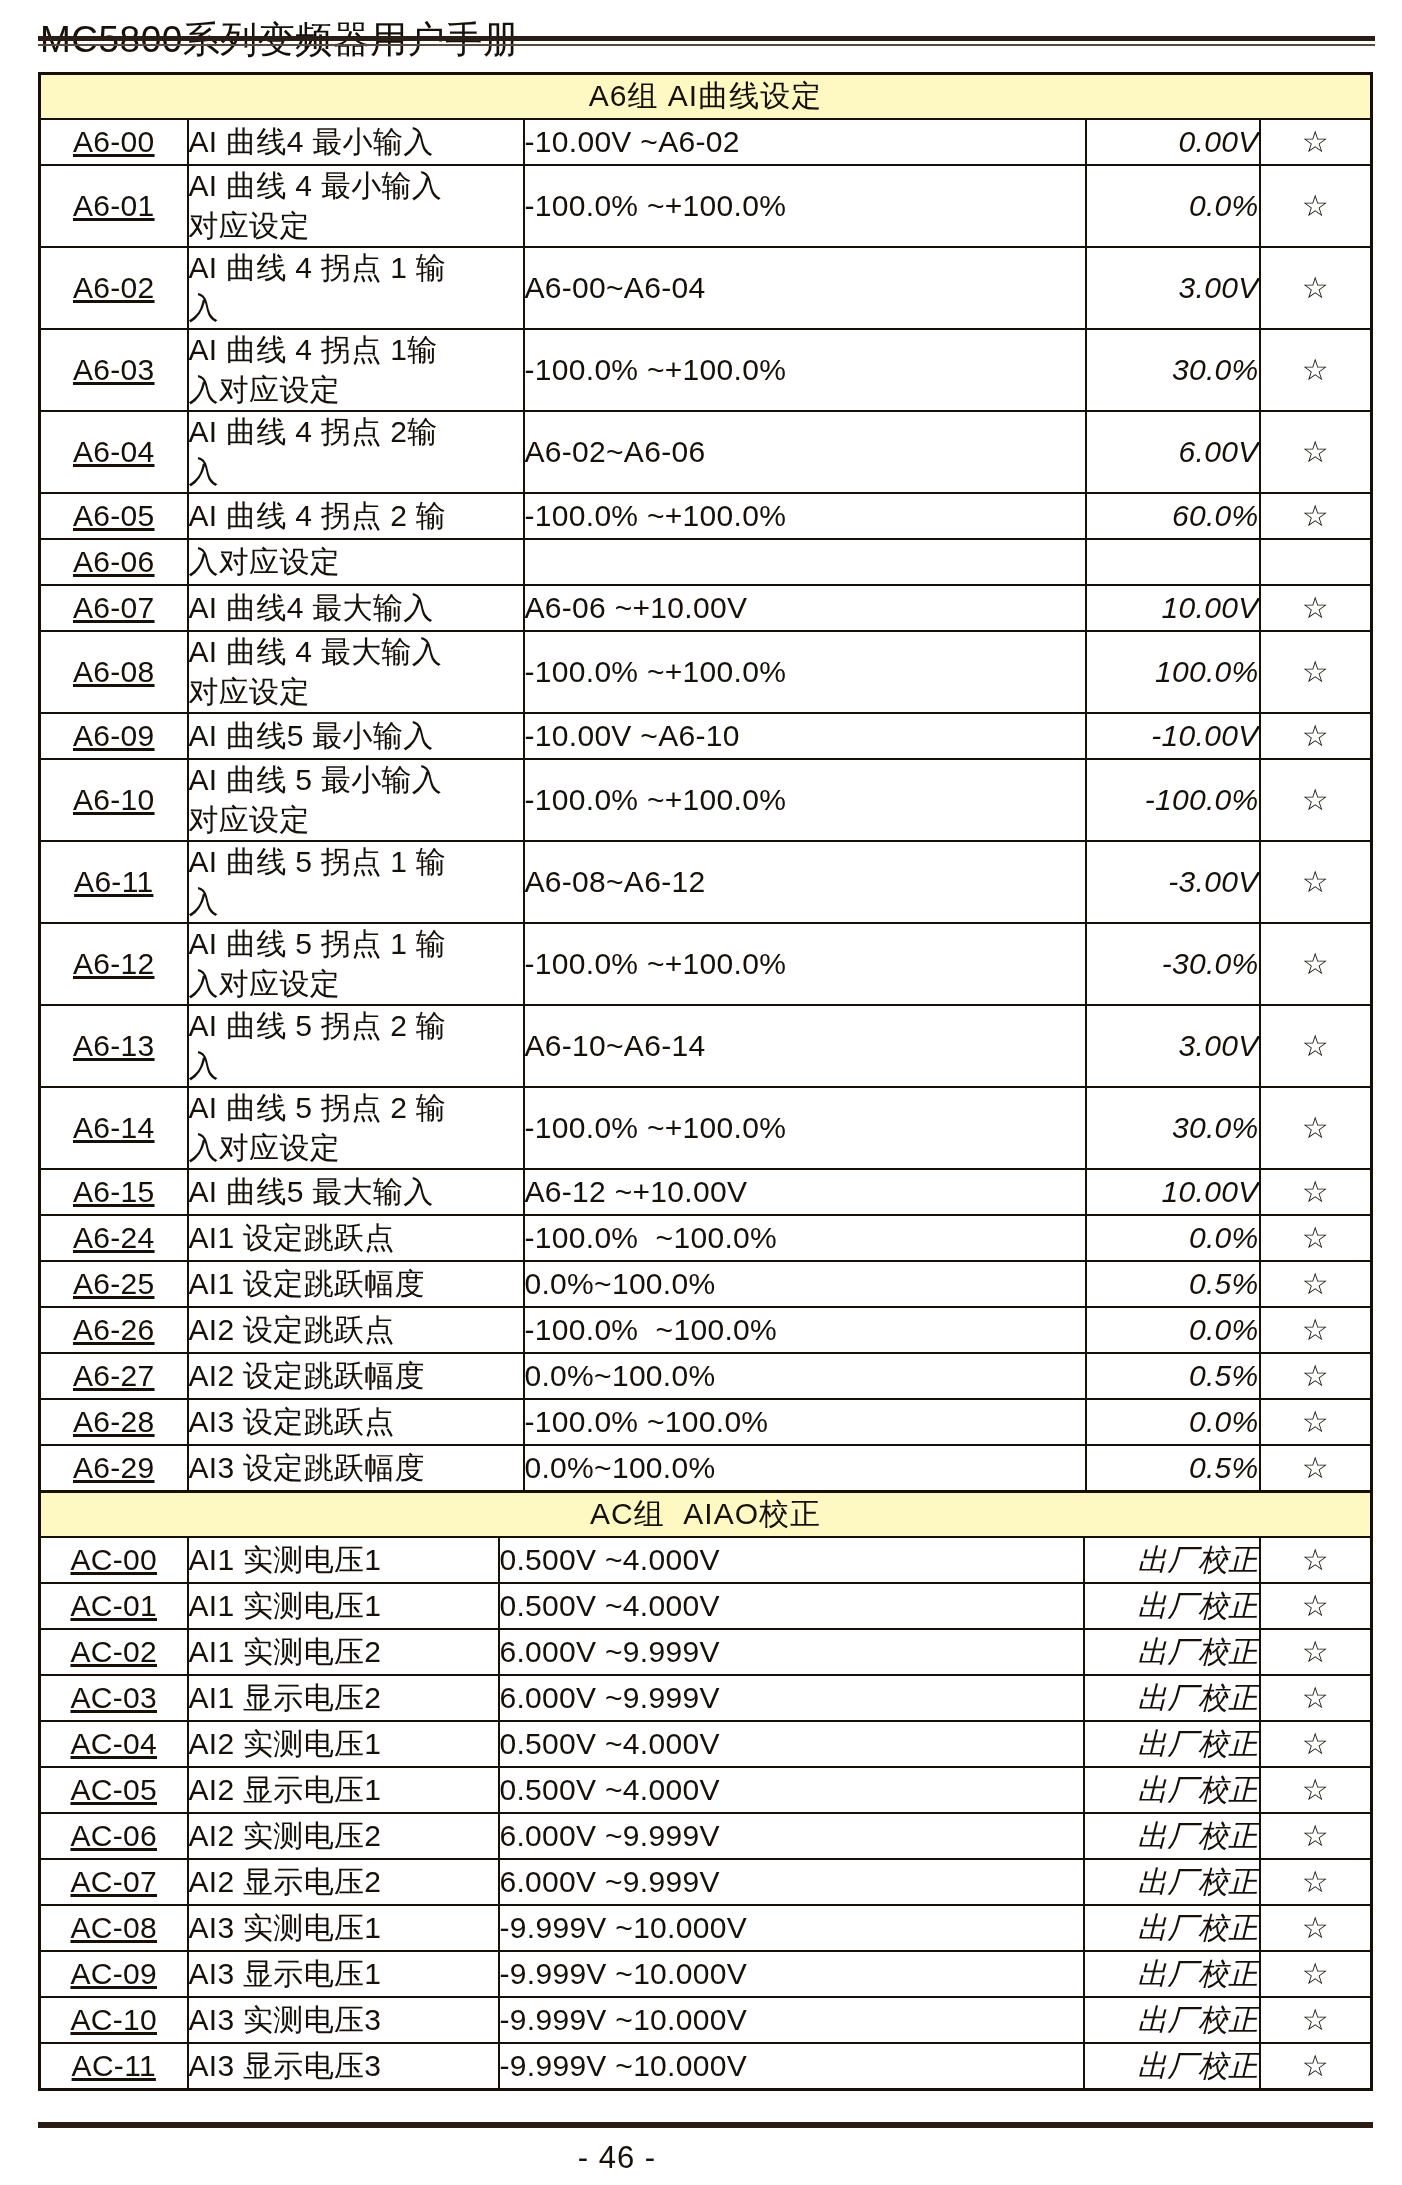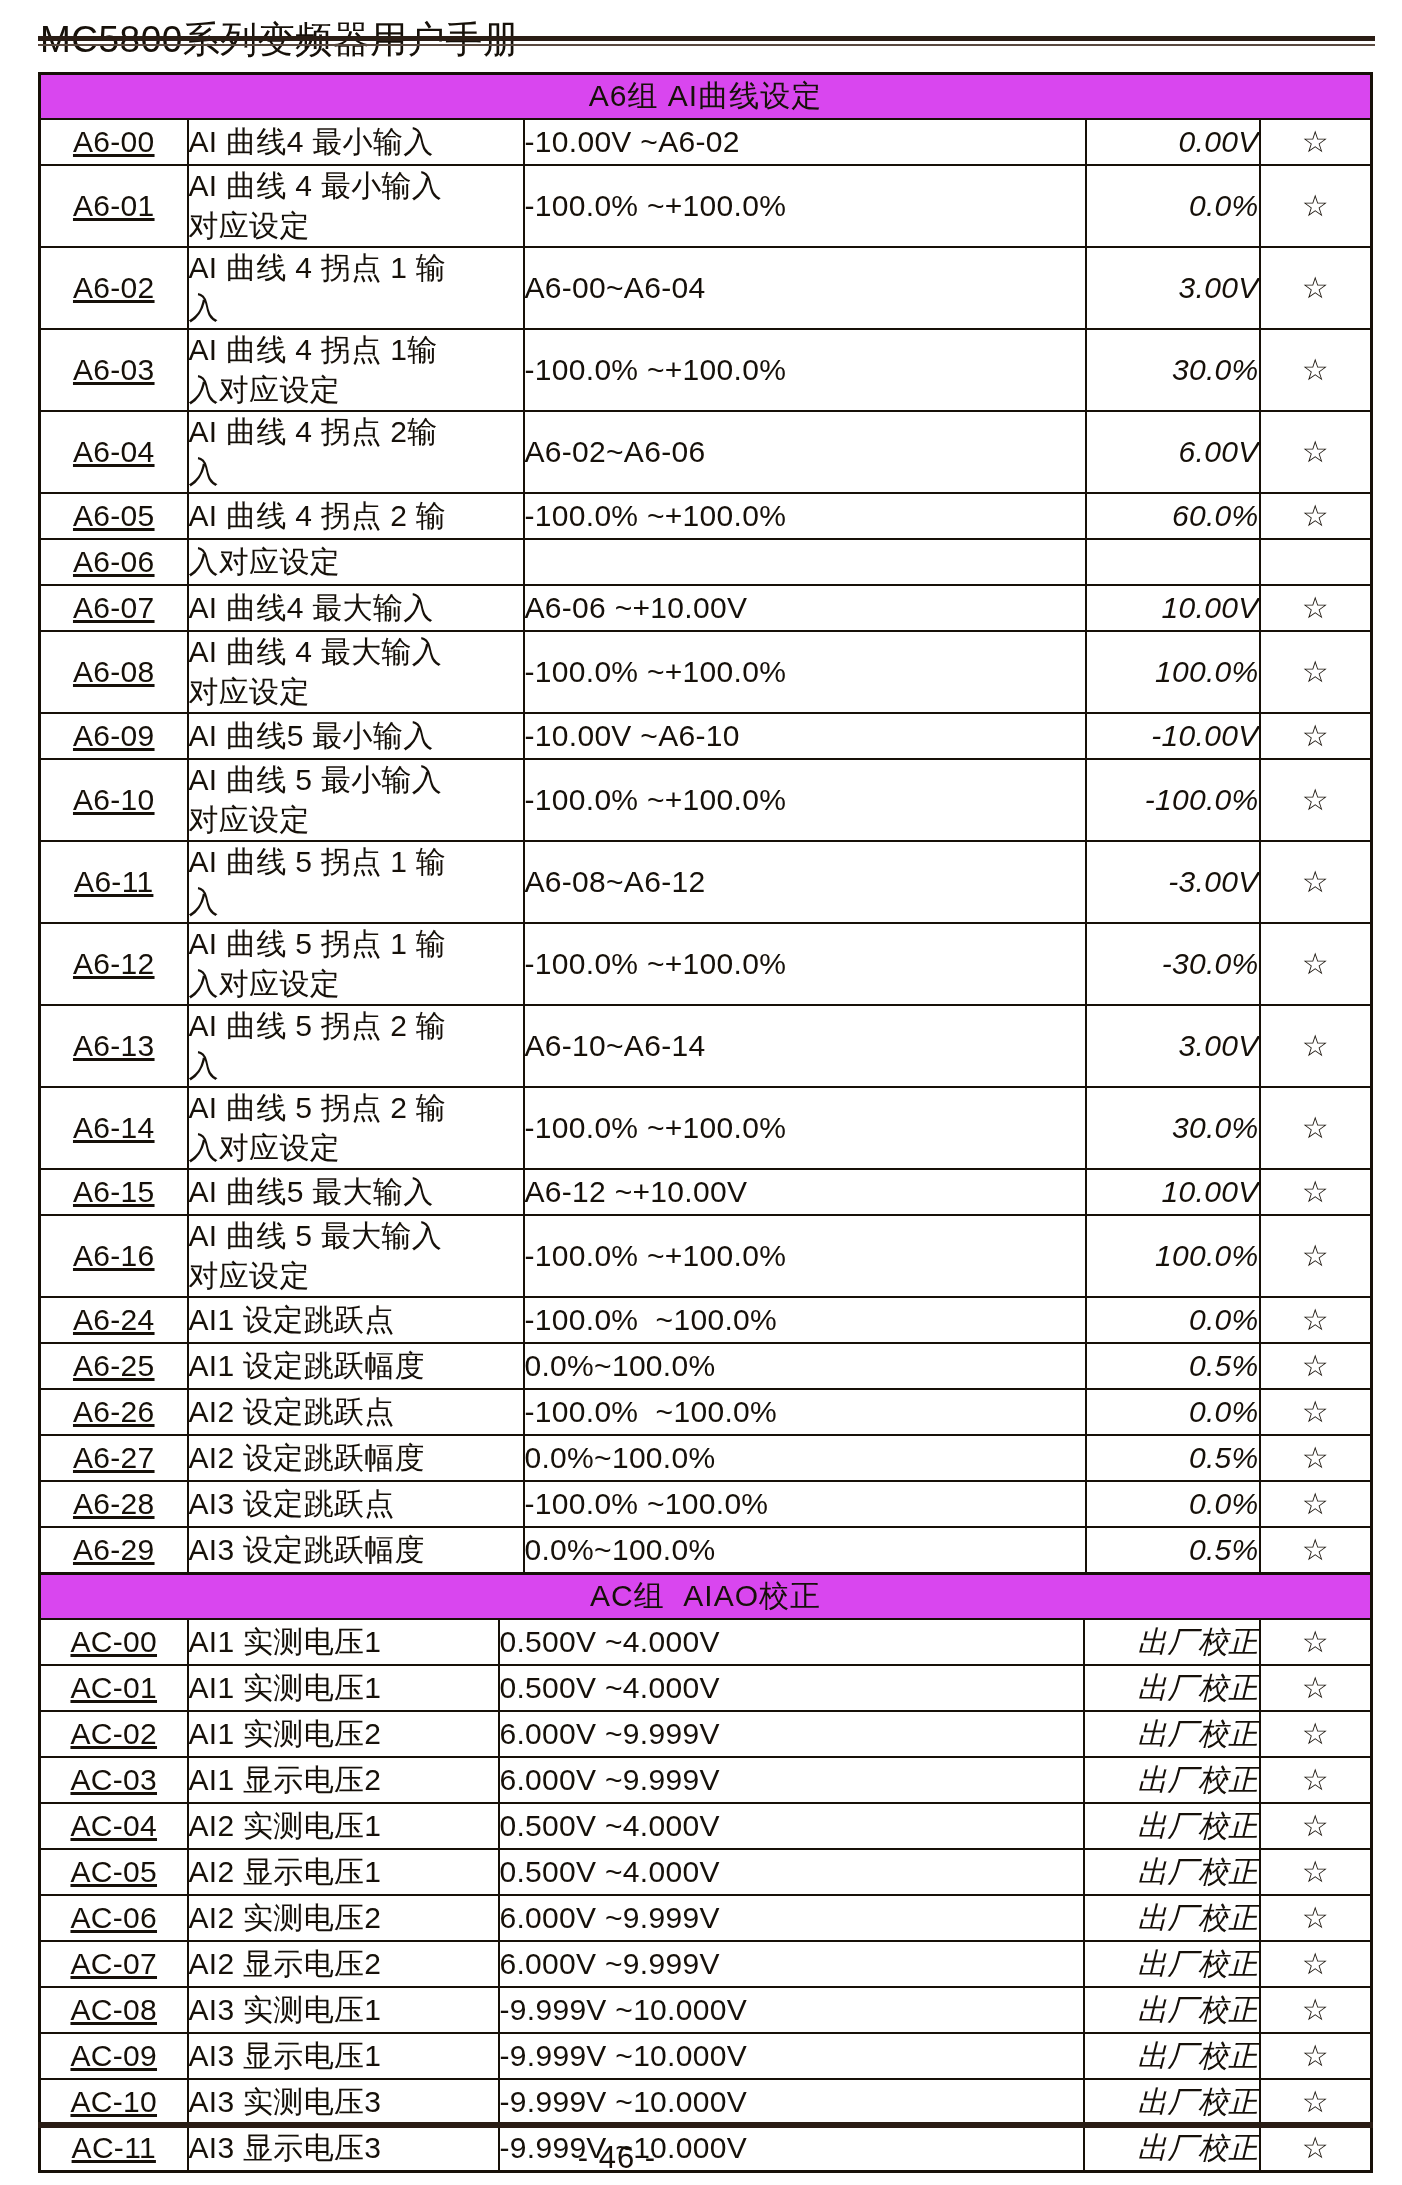--- a/index.html
+++ b/index.html
@@ -17,21 +17,21 @@
     border-top:5px solid #2a1d15;border-bottom:2px solid #5a4a40;
   }
   .tables{position:absolute;left:38px;top:72px;width:1332px;}
   table.ptable{
     border-collapse:collapse;table-layout:fixed;width:1332px;
     border:3px solid #171008;
   }
   table.ptable + table.ptable{margin-top:-3px;}
   .ptable th,.ptable td{border:2px solid #171008;overflow:hidden;}
   th.band{
-    background:#d946ef;height:40px;font-size:30px;font-weight:normal;
+    background:#fef9c3;height:40px;font-size:30px;font-weight:normal;
     text-align:center;white-space:pre;letter-spacing:1px;
   }
   .ptable td{
     font-size:30px;height:44px;line-height:40px;padding:0;
     vertical-align:middle;letter-spacing:.3px;
   }
   .c-code{text-align:center;text-decoration:underline;}
   .c-name{padding-left:12px;white-space:pre-line;}
   .c-range{padding-left:22px;white-space:pre;}
   .t-ac .c-range{}
@@ -184,28 +184,20 @@
           <td class="c-star">☆</td>
         </tr>
         <tr>
           <td class="c-code">A6-15</td>
           <td class="c-name">AI 曲线5 最大输入</td>
           <td class="c-range">A6-12 ~+10.00V</td>
           <td class="c-def">10.00V</td>
           <td class="c-star">☆</td>
         </tr>
         <tr>
-          <td class="c-code">A6-16</td>
-          <td class="c-name">AI 曲线  5 最大输入
-对应设定</td>
-          <td class="c-range">-100.0% ~+100.0%</td>
-          <td class="c-def">100.0%</td>
-          <td class="c-star">☆</td>
-        </tr>
-        <tr>
           <td class="c-code">A6-24</td>
           <td class="c-name">AI1 设定跳跃点</td>
           <td class="c-range">-100.0%  ~100.0%</td>
           <td class="c-def">0.0%</td>
           <td class="c-star">☆</td>
         </tr>
         <tr>
           <td class="c-code">A6-25</td>
           <td class="c-name">AI1 设定跳跃幅度</td>
           <td class="c-range">0.0%~100.0%</td>

